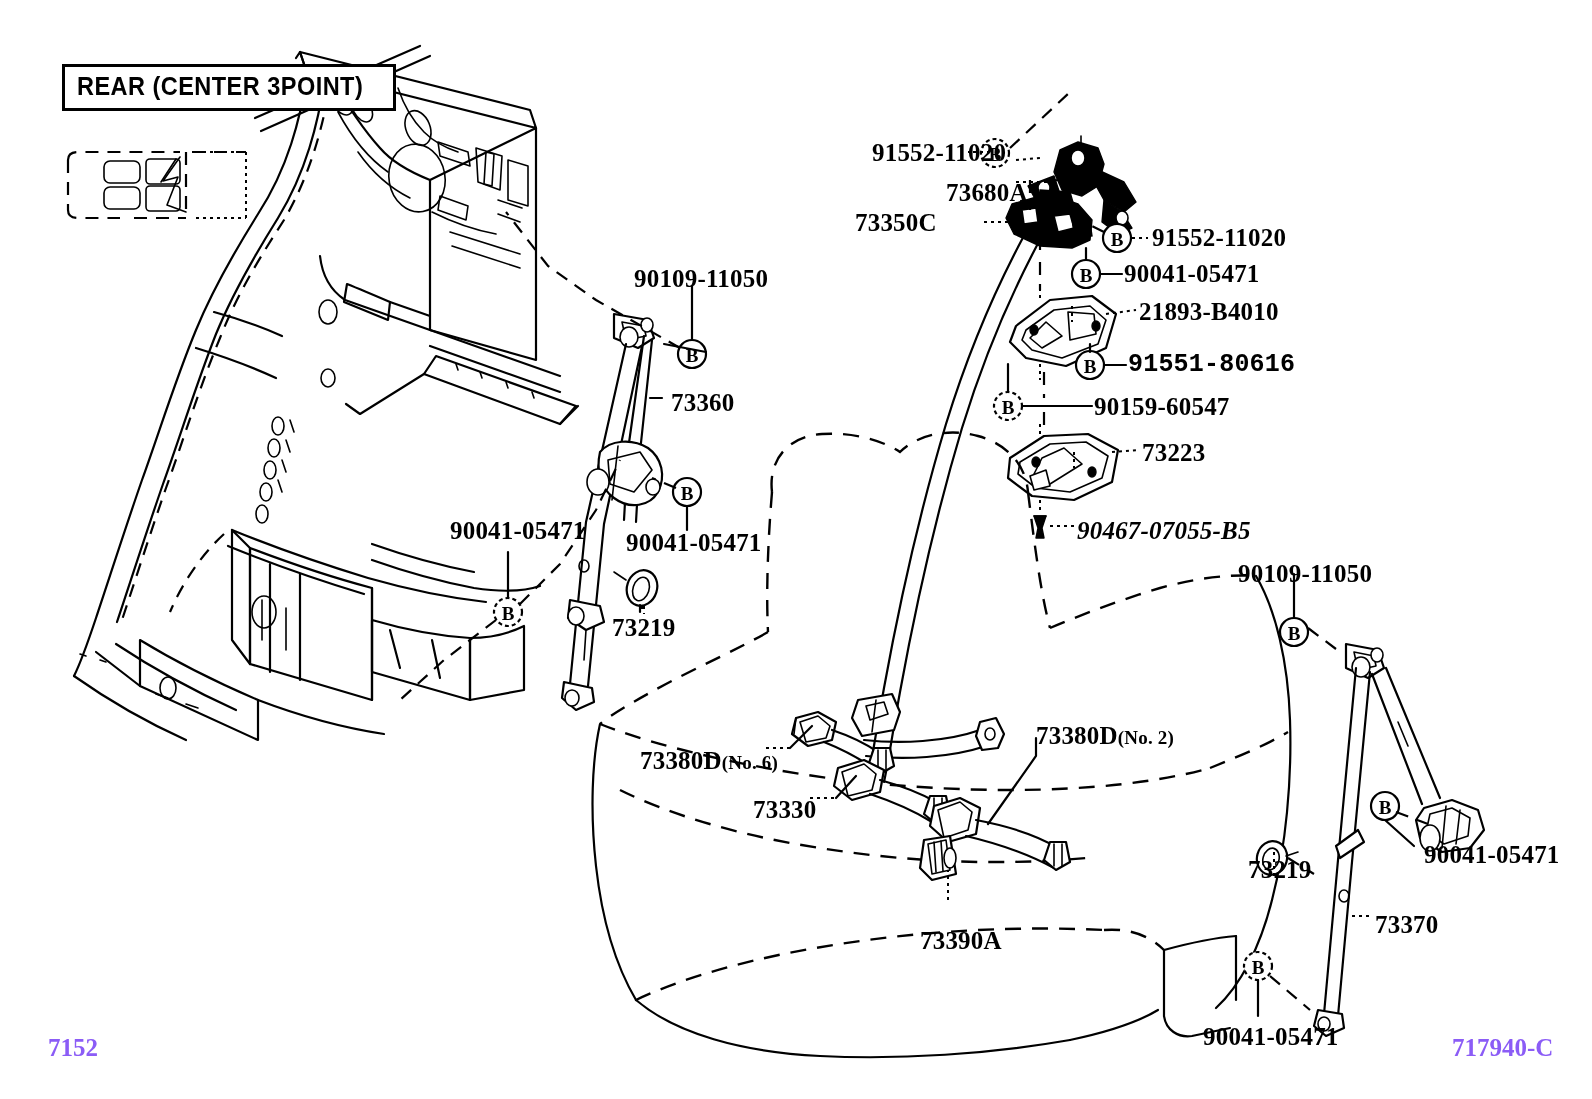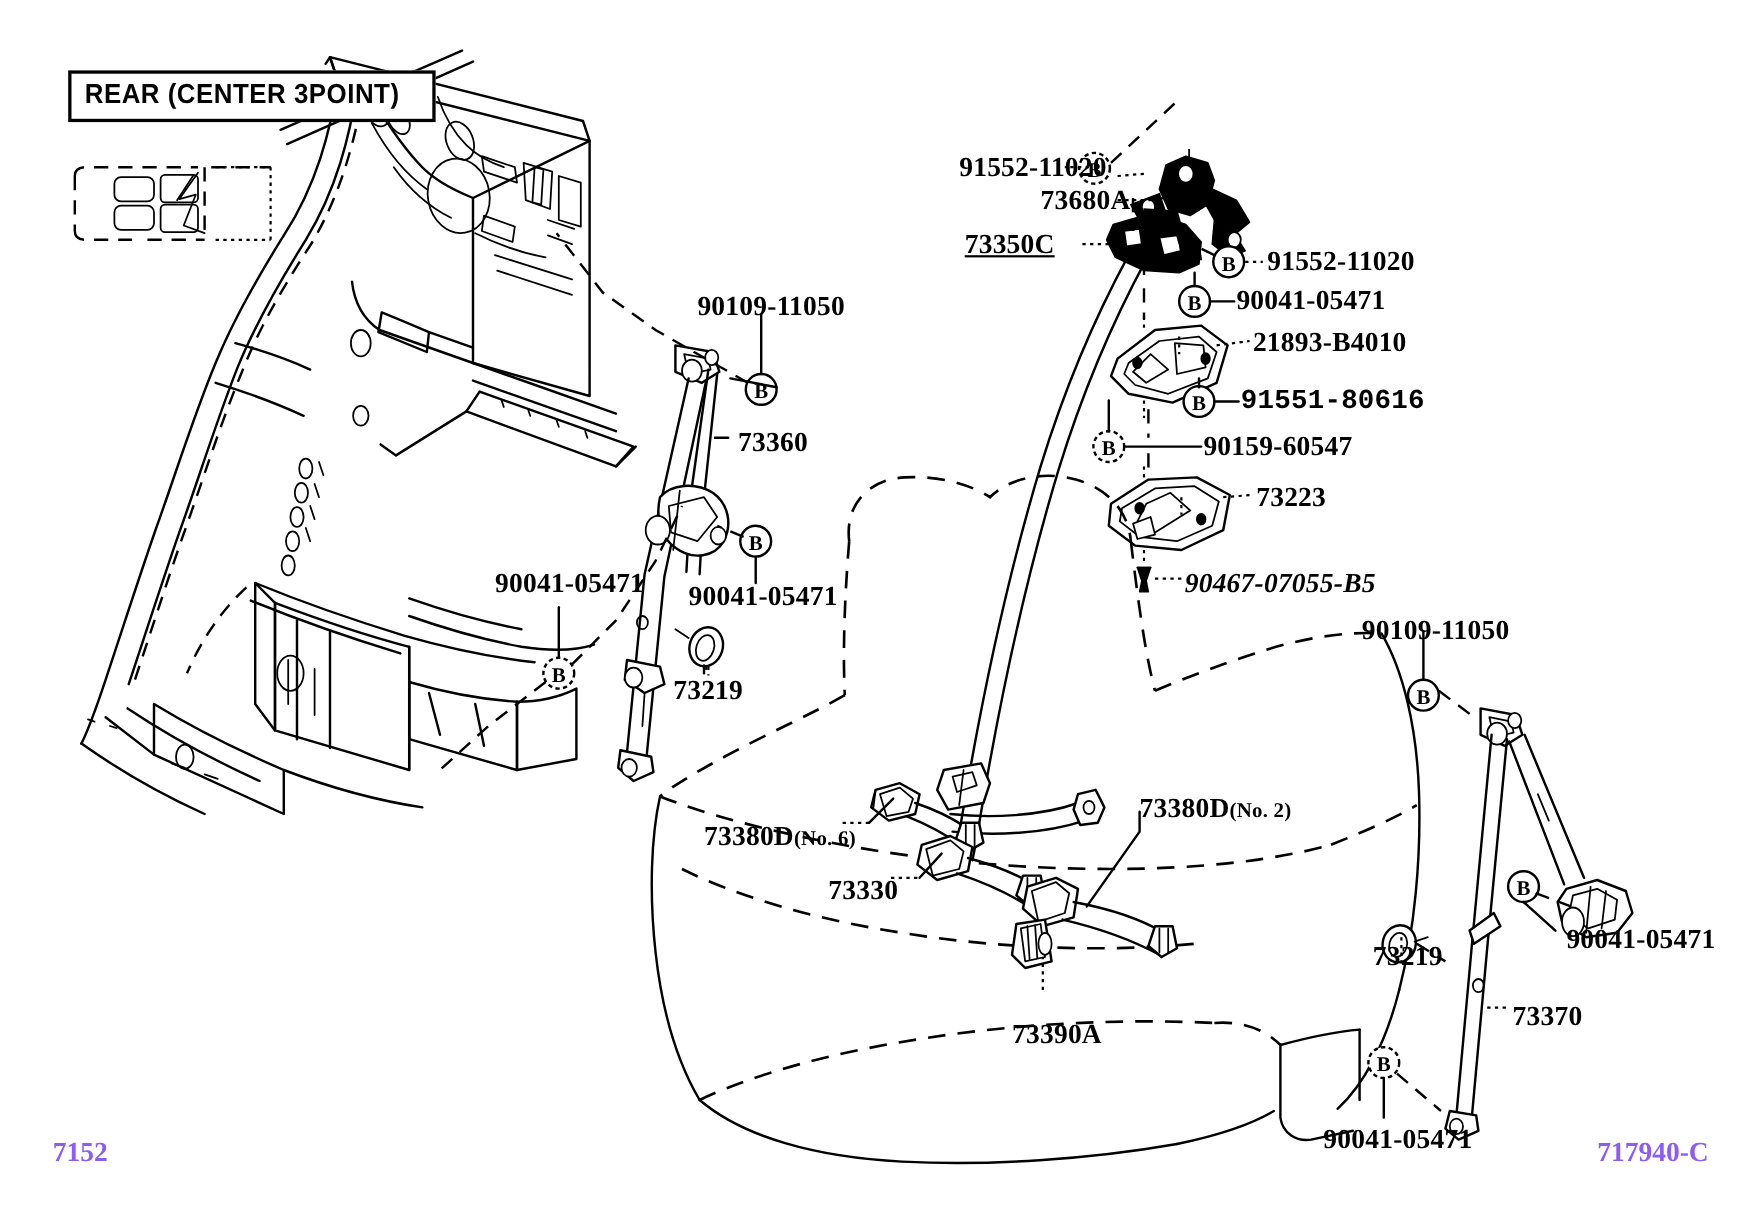--- a/index.html
+++ b/index.html
@@ -474,22 +474,22 @@
     <div class="t">REAR (CENTER  3POINT)</div>
   </div>
 
   <div id="callout-layer">
       <div class="lbl" style="left: 634px; top: 266px;"><span>90109-11050</span></div>
       <div class="lbl" style="left: 671px; top: 390px;"><span>73360</span></div>
       <div class="lbl" style="left: 626px; top: 530px;"><span>90041-05471</span></div>
       <div class="lbl" style="left: 450px; top: 518px;"><span>90041-05471</span></div>
       <div class="lbl" style="left: 612px; top: 615px;"><span>73219</span></div>
       <div class="lbl" style="left: 872px; top: 140px;"><span>91552-11020</span></div>
-      <div class="lbl" style="left: 946px; top: 170px;"><span>73680A</span></div>
-      <div class="lbl" style="left: 877px; top: 210px; text-decoration: underline;"><span>73350C</span></div>
+      <div class="lbl" style="left: 946px; top: 180px;"><span>73680A</span></div>
+      <div class="lbl" style="left: 855px; top: 210px;"><span>73350C</span></div>
       <div class="lbl" style="left: 1152px; top: 225px;"><span>91552-11020</span></div>
       <div class="lbl" style="left: 1124px; top: 261px;"><span>90041-05471</span></div>
       <div class="lbl" style="left: 1139px; top: 299px;"><span>21893-B4010</span></div>
       <div class="lbl" style="left: 1128px; top: 352px; font-family: Liberation Mono, monospace;"><span>91551-80616</span></div>
       <div class="lbl" style="left: 1094px; top: 394px;"><span>90159-60547</span></div>
       <div class="lbl" style="left: 1142px; top: 440px;"><span>73223</span></div>
       <div class="lbl" style="left: 1077px; top: 518px; font-style: italic;"><span>90467-07055-B5</span></div>
       <div class="lbl" style="left: 1238px; top: 561px;"><span>90109-11050</span></div>
       <div class="lbl" style="left: 1248px; top: 857px;"><span>73219</span></div>
       <div class="lbl" style="left: 1424px; top: 842px;"><span>90041-05471</span></div>

